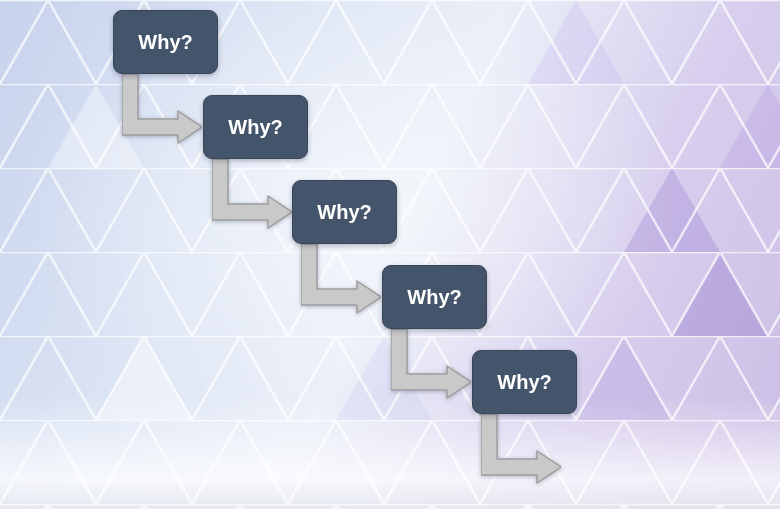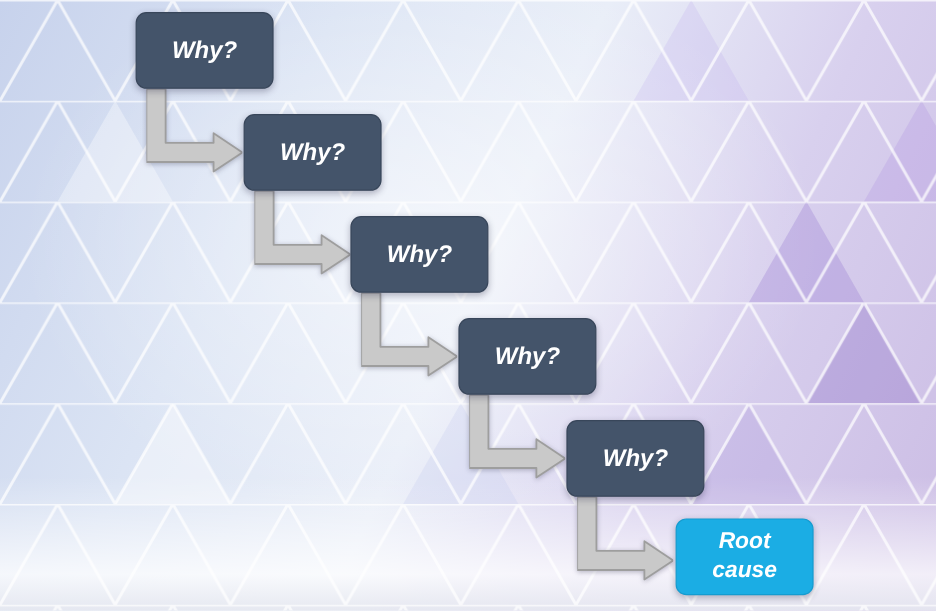--- a/index.html
+++ b/index.html
@@ -19,36 +19,35 @@
   }
   .mesh {
     position: absolute;
     inset: 0;
     width: 100%;
     height: 100%;
     display: block;
   }
   .node {
     position: absolute;
-    width: 115px;
+    width: 105px;
     height: 64px;
     background: #44546a;
     border: 1px solid #38465a;
     border-radius: 9px;
     display: flex;
     align-items: center;
     justify-content: center;
     color: #ffffff;
     font-weight: bold;
     font-size: 20px;
-    text-align: center;
+    text-align: right;
     line-height: 1.25;
     box-shadow: 0 2px 5px rgba(40,40,70,0.30);
     box-sizing: border-box;
-    font-style: italic;
   }
   .node.root {
     background: #1badе4;
     background: #1badе4;
   }
   .node.root {
     background: #1bade4;
     border-color: #149cd0;
     font-size: 19px;
     padding: 4px 10px;
@@ -135,17 +134,14 @@
   </div>
   <div class="node n2">
     <span>Why?</span>
   </div>
   <div class="node n3">
     <span>Why?</span>
   </div>
   <div class="node n4">
     <span>Why?</span>
   </div>
-  <div class="node root n5">
-    <span>Root cause</span>
-  </div>
 
 </div>
 
 </body></html>

